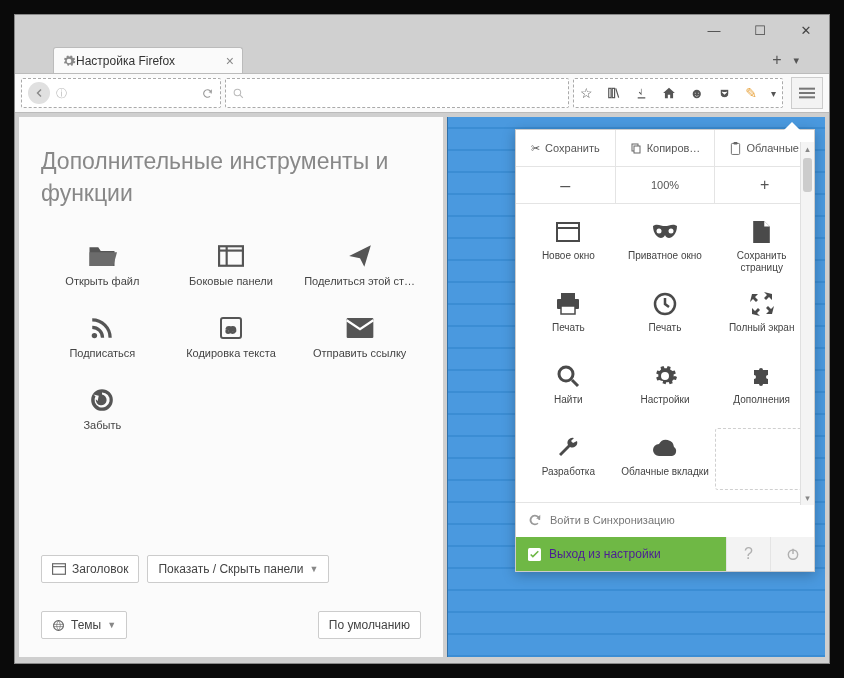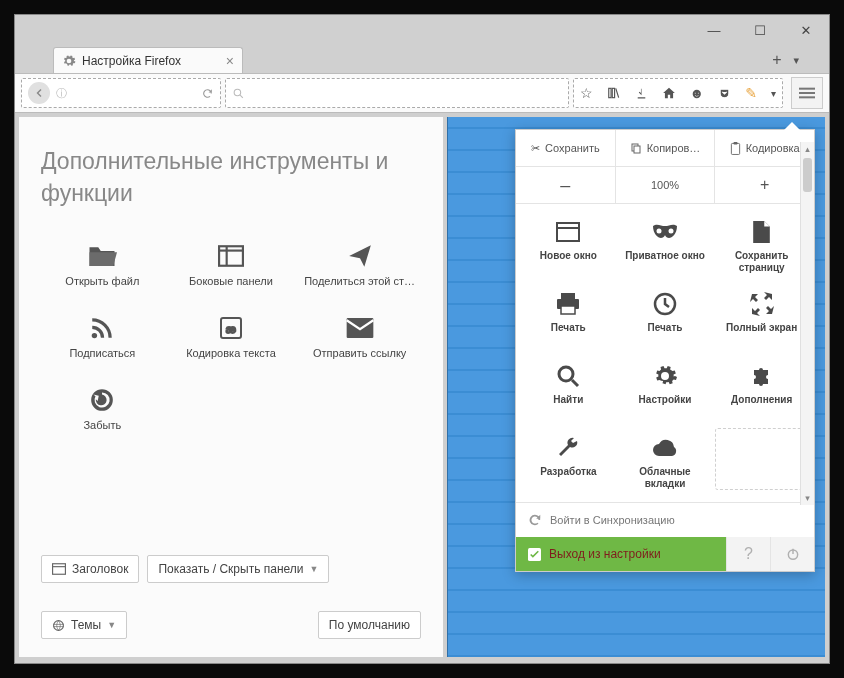--- a/index.html
+++ b/index.html
@@ -1,21 +1,21 @@
 <!DOCTYPE html>
 <html><head>
 <meta charset="utf-8">
 <style>
 *{margin:0;padding:0;box-sizing:border-box;font-family:"Segoe UI",Arial,sans-serif;}
 body{background:#0a0a0a;display:flex;align-items:center;justify-content:center;height:678px;width:844px;}
 .window{width:816px;height:650px;background:#d0d0d0;border:1px solid #888;position:relative;}
 .titlebar{height:30px;display:flex;justify-content:flex-end;align-items:center;padding-right:0;}
 .titlebar .wbtn{width:46px;height:30px;display:flex;align-items:center;justify-content:center;color:#444;font-size:13px;}
 .tabrow{height:28px;display:flex;align-items:flex-end;padding-left:38px;gap:4px;}
-.tab{background:#fafafa;border:1px solid #bbb;border-bottom:none;border-radius:3px 3px 0 0;height:26px;display:flex;align-items:center;padding:0 8px;font-size:12px;color:#333;min-width:190px;gap:6px;}
+.tab{background:#fafafa;border:1px solid #bbb;border-bottom:none;border-radius:3px 3px 0 0;height:26px;display:flex;align-items:center;padding:0 8px;font-size:12px;color:#333;min-width:190px;}
 .tab .tx{flex:1;}
 .tab .close{color:#888;font-size:14px;}
 .tabplus{margin-left:auto;margin-right:30px;display:flex;align-items:center;gap:12px;color:#555;font-size:16px;padding-bottom:4px;}
 .toolbar{background:#fafafa;border-top:1px solid #bbb;border-bottom:1px solid #bbb;height:40px;display:flex;align-items:center;padding:4px 6px;gap:4px;}
 .dashed{border:1px dashed #aaa;background:#fff;height:30px;display:flex;align-items:center;border-radius:2px;}
 .nav{width:200px;padding:0 6px;gap:6px;}
 .nav .back{width:22px;height:22px;border-radius:50%;background:#e0e0e0;display:flex;align-items:center;justify-content:center;color:#777;}
 .nav .info{color:#bbb;font-size:11px;}
 .nav .spacer{flex:1;}
 .nav .reload{color:#999;}
@@ -35,25 +35,25 @@
 .btn .caret{font-size:9px;color:#888;}
 .rightwrap{position:absolute;right:4px;top:4px;width:378px;height:540px;background:repeating-linear-gradient(0deg,#3b8dd4 0 2px,#4a99df 2px 22px),repeating-linear-gradient(90deg,rgba(255,255,255,.15) 0 1px,transparent 1px 22px);border-left:1px solid #2f6fa8;}
 .panel{position:absolute;right:10px;top:12px;width:300px;background:#fff;border:1px solid #ccc;box-shadow:0 3px 12px rgba(0,0,0,.25);}
 .panel .arrow{position:absolute;right:14px;top:-8px;width:0;height:0;border-left:8px solid transparent;border-right:8px solid transparent;border-bottom:8px solid #fff;}
 .row3{display:flex;border-bottom:1px solid #e4e4e4;}
 .cell3{flex:1;display:flex;align-items:center;justify-content:center;gap:5px;height:36px;font-size:11px;color:#555;border-right:1px solid #e4e4e4;}
 .cell3:last-child{border-right:none;}
 .pgrid{display:grid;grid-template-columns:repeat(3,1fr);padding:8px 6px 6px 6px;gap:4px;}
 .pitem{display:flex;flex-direction:column;align-items:center;padding:6px 2px;gap:4px;}
 .pitem .ic{font-size:22px;color:#4a4a4a;height:28px;display:flex;align-items:center;}
-.pitem .lbl{font-size:10px;color:#444;text-align:center;line-height:1.2;min-height:24px;font-weight:bold;}
+.pitem .lbl{font-size:10px;color:#444;text-align:center;line-height:1.2;min-height:24px;}
 .drop{border:1px dashed #d0d0d0;border-radius:3px;height:62px;}
 .sync{border-top:1px solid #e4e4e4;padding:10px 12px;font-size:11px;color:#777;display:flex;align-items:center;gap:8px;}
 .exitrow{display:flex;}
-.exit{flex:1;background:#6fb845;color:#7f1d1d;font-size:12px;display:flex;align-items:center;gap:8px;padding:10px 12px;}
+.exit{flex:1;background:#6fb845;color:#4c1d95;font-size:12px;display:flex;align-items:center;gap:8px;padding:10px 12px;}
 .exiticon{width:44px;background:#f3f3f3;display:flex;align-items:center;justify-content:center;color:#b0b0b0;border-left:1px solid #e4e4e4;}
 .scroll{position:absolute;right:0;top:12px;bottom:66px;width:14px;background:#f4f4f4;border-left:1px solid #e0e0e0;}
 .scroll .thumb{position:absolute;left:2px;right:2px;top:4px;height:34px;background:#ccc;border-radius:3px;}
 .scroll .ab{position:absolute;left:0;right:0;height:14px;display:flex;align-items:center;justify-content:center;font-size:9px;color:#888;}
 svg{display:block;}
 </style>
 </head>
 <body>
 
 <div class="window">
@@ -254,21 +254,21 @@
               </span>
               <span>Копиров…</span>
             </div>
           <div class="cell3">
               <span>
                 <svg width="11" height="13" viewBox="0 0 24 28" fill="#666">
                   <rect x="3" y="3" width="18" height="24" rx="2" fill="none" stroke="#666" stroke-width="2"></rect>
                   <rect x="8" y="0" width="8" height="5" rx="1"></rect>
                 </svg>
               </span>
-              <span>Кодировка</span>
+              <span>Облачные</span>
             </div>
         </div>
         <div class="row3">
           <div class="cell3" style="font-size:18px;font-weight:300;">–</div>
           <div class="cell3">100%</div>
           <div class="cell3" style="font-size:16px;font-weight:300;">+</div>
         </div>
         <div class="pgrid">
           <div class="pitem">
               <div class="ic">

